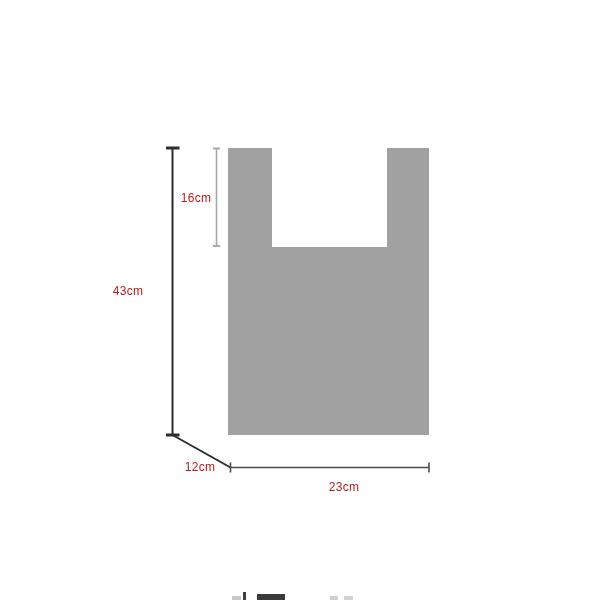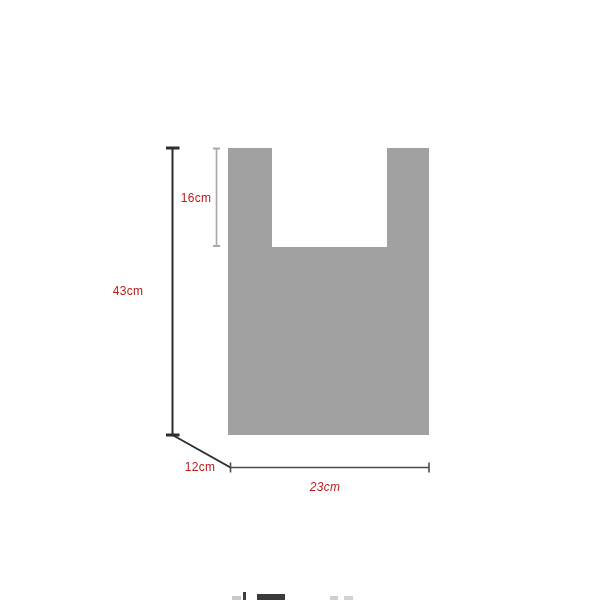--- a/index.html
+++ b/index.html
@@ -29,21 +29,21 @@
     transform: translate(-50%, -50%);
     font-size: 12px;
     letter-spacing: 0.3px;
     color: #b91c1c;
     white-space: nowrap;
     user-select: none;
   }
   .label-handle-depth { left: 196px; top: 198px; }
   .label-total-height { left: 128px; top: 291px; }
   .label-gusset-depth { left: 200px; top: 467px; }
-  .label-bottom-width { left: 325px; top: 487px; font-style: italic; }
+  .label-bottom-width { left: 344px; top: 487px; }
 
   
   .frag { position: absolute; }
   .frag-a { left: 232px; top: 596px; width: 9px;  height: 4px; background: #c9c9c9; }
   .frag-b { left: 243px; top: 592px; width: 3px;  height: 8px; background: #3f3f3f; }
   .frag-c { left: 257px; top: 594px; width: 28px; height: 6px; background: #3a3a3a; }
   .frag-d { left: 330px; top: 596px; width: 8px;  height: 4px; background: #cfcfcf; }
   .frag-e { left: 344px; top: 596px; width: 9px;  height: 4px; background: #d2d2d2; }
 
   .ln-dark  { stroke-width: 2;   fill: none; }

